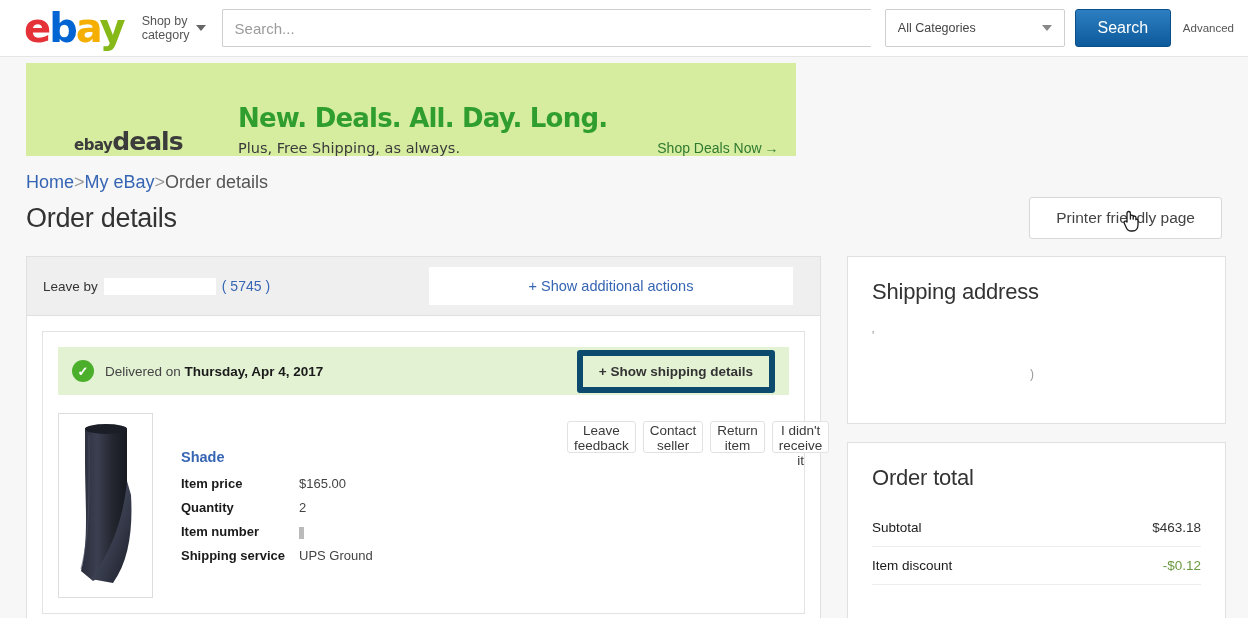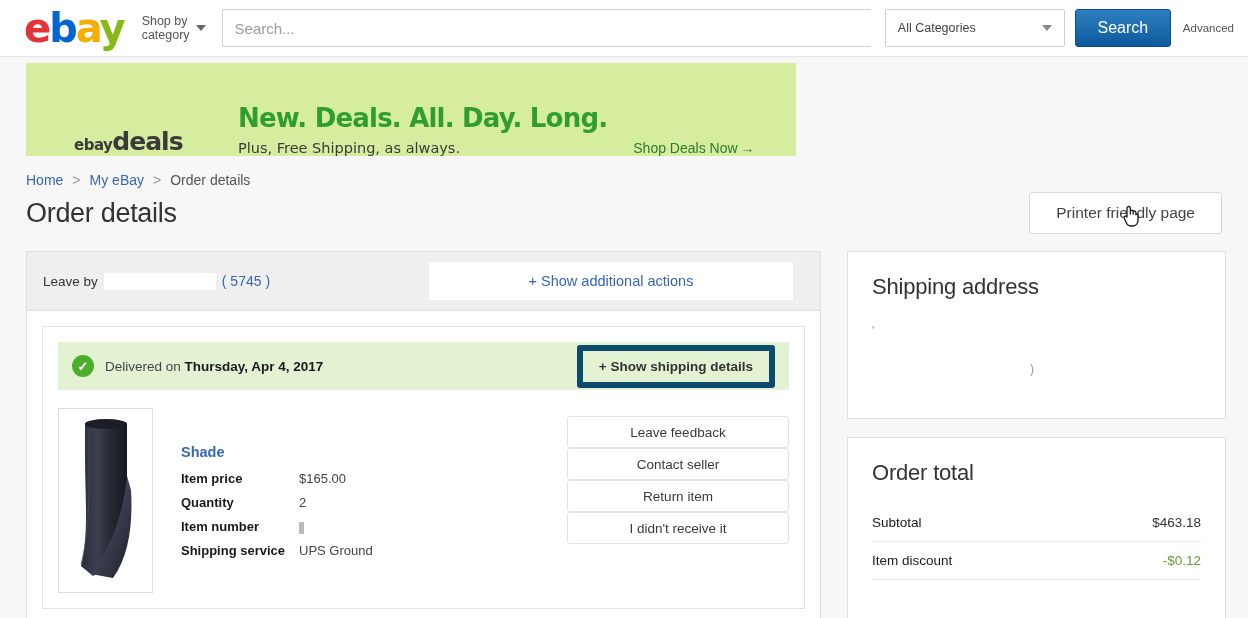--- a/index.html
+++ b/index.html
@@ -137,38 +137,38 @@
     white-space: nowrap;
   }
   .banner-sub {
     font-family: "DejaVu Sans", sans-serif;
     font-size: 14.5px;
     color: #3b3b3b;
     margin-top: 6px;
     white-space: nowrap;
   }
   .banner-cta {
-    margin-left: 26px;
+    margin-left: 50px;
     font-size: 14px;
     color: #2f7a2f;
     white-space: nowrap;
     cursor: pointer;
     display: flex;
     align-items: center;
     gap: 3px;
   }
 
   
   .crumbs {
     margin: 16px 0 0 26px;
-    font-size: 14px;
+    font-size: 18px;
     color: #767676;
     display: flex;
     align-items: center;
-    gap: 9px;
+    gap: 0;
   }
   .crumbs a { color: #3665b3; text-decoration: none; cursor: pointer; }
   .crumbs .sep { color: #999; }
   .crumbs .cur { color: #555; }
 
   .title-row {
     display: flex;
     align-items: center;
     justify-content: space-between;
     margin: 4px 26px 0 26px;
@@ -296,21 +296,21 @@
   .spec { display: flex; font-size: 13px; color: #333; margin-bottom: 9px; }
   .spec-k { width: 118px; font-weight: bold; color: #1a1a1a; }
   .spec-v { color: #444; }
   .redact-dot {
     display: inline-block; width: 5px; height: 12px;
     background: #bbb; vertical-align: middle;
   }
 
   .item-actions {
     width: 222px; flex: none; padding-top: 8px;
-    display: flex; flex-direction: column; 
+    display: flex; flex-direction: row; gap: 7px;
   }
   .act-btn {
     height: 32px;
     border: 1px solid #e2e2e2;
     background: #fff;
     border-radius: 3px;
     font-size: 13.5px;
     color: #3a3a3a;
     cursor: pointer;
     font-family: "Liberation Sans", sans-serif;

